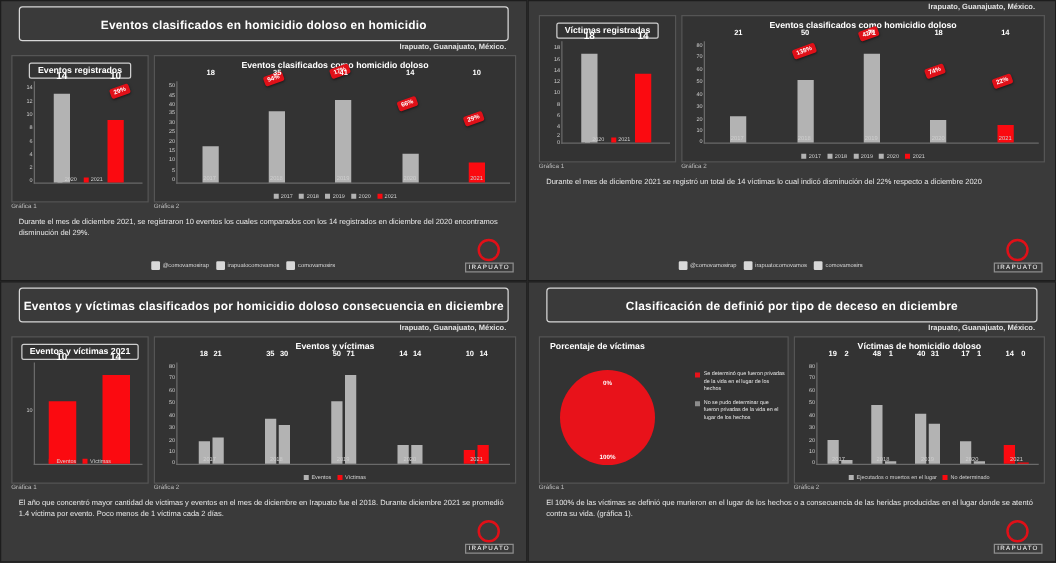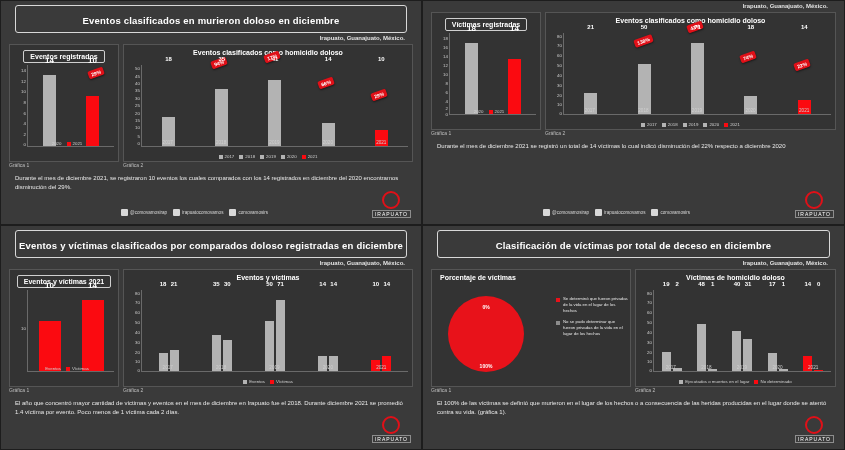--- a/index.html
+++ b/index.html
@@ -53,21 +53,21 @@
   .pielegend{position:absolute;right:2px;top:26px;width:72px;}
   .pielegend div{color:#e8e8e8;font-size:4.3px;line-height:1.35;margin-bottom:6px;position:relative;padding-left:7px;}
   .pielegend i{position:absolute;left:0;top:2px;width:4px;height:4px;}
 </style>
 </head>
 <body>
 
 <div class="grid">
 
   <div class="panel">
-    <div class="titlebar"><span>Eventos clasificados en murieron doloso en diciembre</span></div>
+    <div class="titlebar"><span>Eventos clasificados en homicidio doloso en homicidio</span></div>
     <div class="subtitle">Irapuato, Guanajuato, México.</div>
     <div class="charts">
       <div class="chartbox c1">
         <div class="titlerow"><div class="chart-title box">Eventos registrados</div></div>
         <div class="plot">
           <div class="yaxis">
             <div style="top:6%">14</div>
               <div style="top:19%">12</div>
               <div style="top:32%">10</div>
               <div style="top:45%">8</div>
@@ -273,21 +273,21 @@
         <span><i class="sic"></i><span>comovamosirs</span></span>
       </div>
       <div class="logo">
           <div class="ring"></div>
           <div class="lt">IRAPUATO</div>
         </div>
     </div>
   </div>
 
   <div class="panel">
-    <div class="titlebar"><span>Eventos y víctimas clasificados por comparados doloso registradas en diciembre</span></div>
+    <div class="titlebar"><span>Eventos y víctimas clasificados por homicidio doloso consecuencia en diciembre</span></div>
     <div class="subtitle">Irapuato, Guanajuato, México.</div>
     <div class="charts">
       <div class="chartbox c1">
         <div class="titlerow"><div class="chart-title box">Eventos y víctimas 2021</div></div>
         <div class="plot">
           <div class="yaxis">
               <div style="top:46%">10</div>
             </div>
           <div class="bars">
             <div class="barwrap">
@@ -392,21 +392,21 @@
     <div class="note">El año que concentró mayor cantidad de víctimas y eventos en el mes de diciembre en Irapuato fue el 2018. Durante diciembre 2021 se promedió 1.4 víctima por evento. Poco menos de 1 víctima cada 2 días.</div>
     <div class="footer">
       <div class="logo">
           <div class="ring"></div>
           <div class="lt">IRAPUATO</div>
         </div>
     </div>
   </div>
 
   <div class="panel">
-    <div class="titlebar"><span>Clasificación de víctimas por total de deceso en diciembre</span></div>
+    <div class="titlebar"><span>Clasificación de definió por tipo de deceso en diciembre</span></div>
     <div class="subtitle">Irapuato, Guanajuato, México.</div>
     <div class="charts">
       <div class="chartbox" style="width:200px">
         <div class="chart-title" style="text-align:left;padding-left:8px;color:#fff">Porcentaje de víctimas</div>
         <div class="pie-wrap">
           <div class="pie">
             <div class="ptop">0%</div>
             <div class="pbot">100%</div>
           </div>
         </div>

